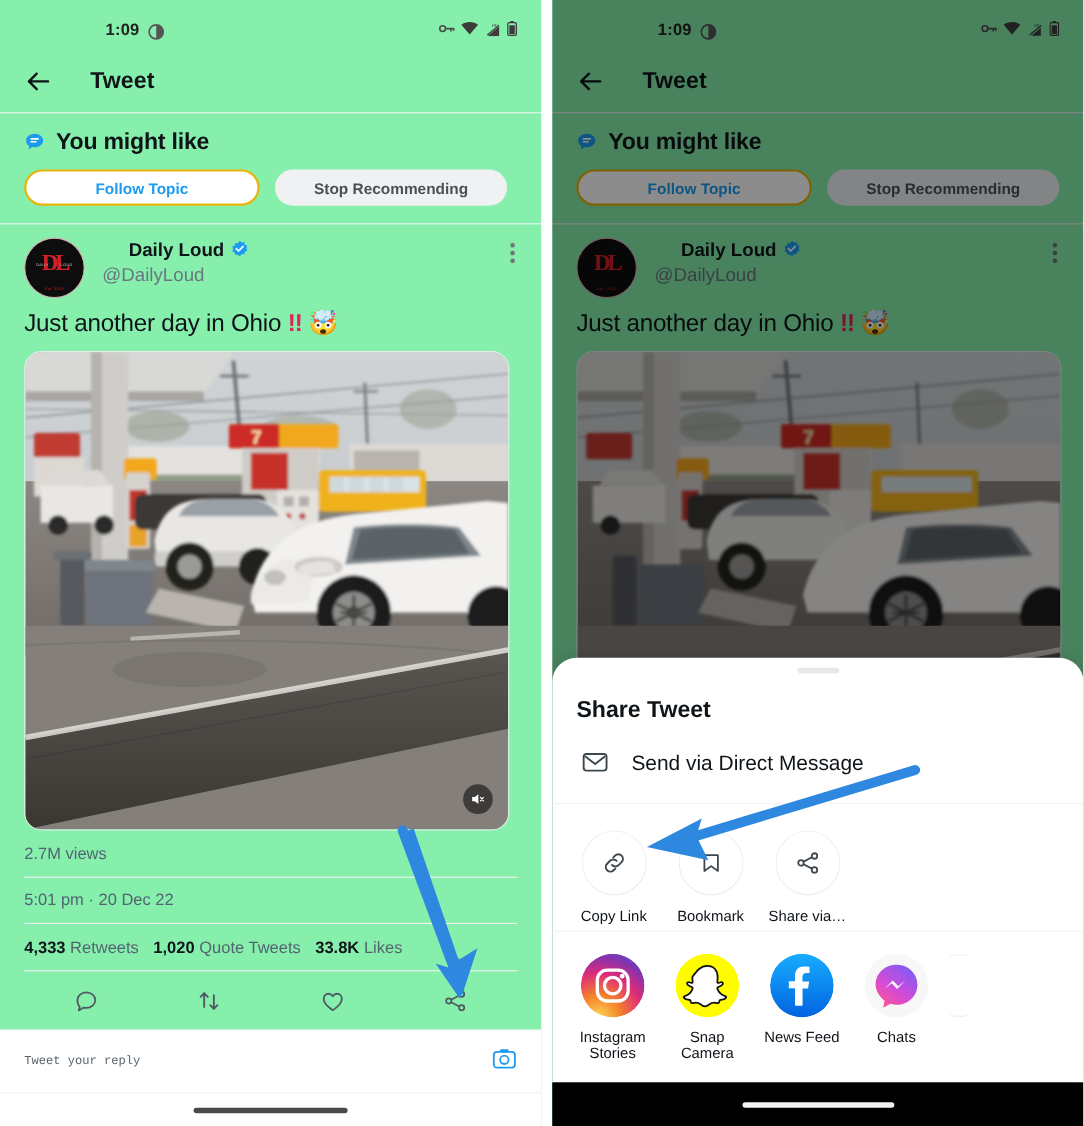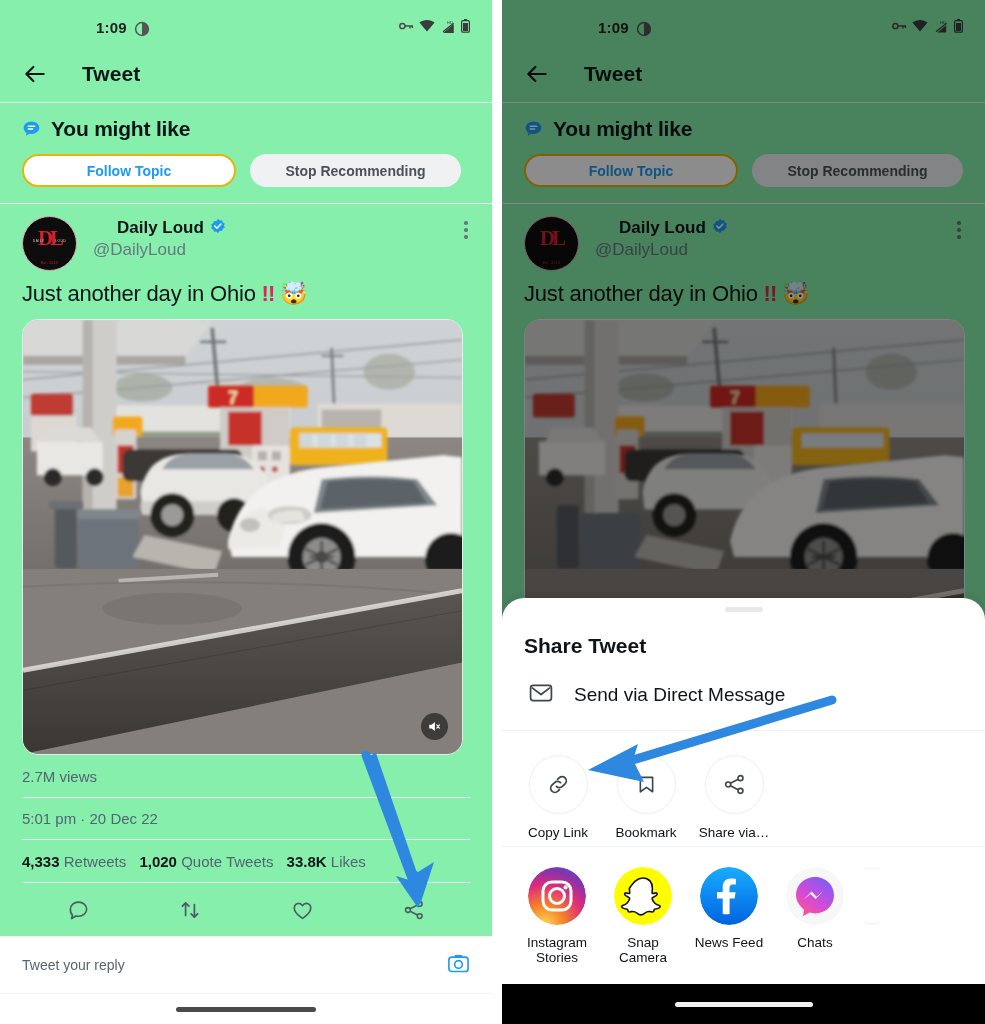--- a/index.html
+++ b/index.html
@@ -91,21 +91,21 @@
   .act{flex:1;display:flex;align-items:center;justify-content:center;}
 
   
   .reply-peek{height:22px;overflow:hidden;position:relative;}
 
   
   .composer{
     position:absolute;left:0;right:0;bottom:0;background:#fff;
   }
   .composer-inner{display:flex;align-items:center;height:56px;padding:0 22px;box-sizing:border-box;}
-  .composer-ph{flex:1;font-size:14px;color:#566570;}
+  .composer-ph{flex:1;font-size:11px;color:#566570;font-family:Liberation Mono, monospace;}
   .gesture-bar{height:30px;display:flex;align-items:center;justify-content:center;}
   .gesture-pill{width:140px;height:5px;border-radius:3px;background:#4a4a4a;}
 
   
   .dim-overlay{position:absolute;left:0;top:0;right:0;bottom:0;background:rgba(0,0,0,.45);z-index:5;pointer-events:none;}
 
   
   .sheet{
     position:absolute;left:0;right:0;bottom:40px;background:#fff;z-index:6;
     border-radius:22px 22px 0 0;box-shadow:0 -2px 12px rgba(0,0,0,.10);

